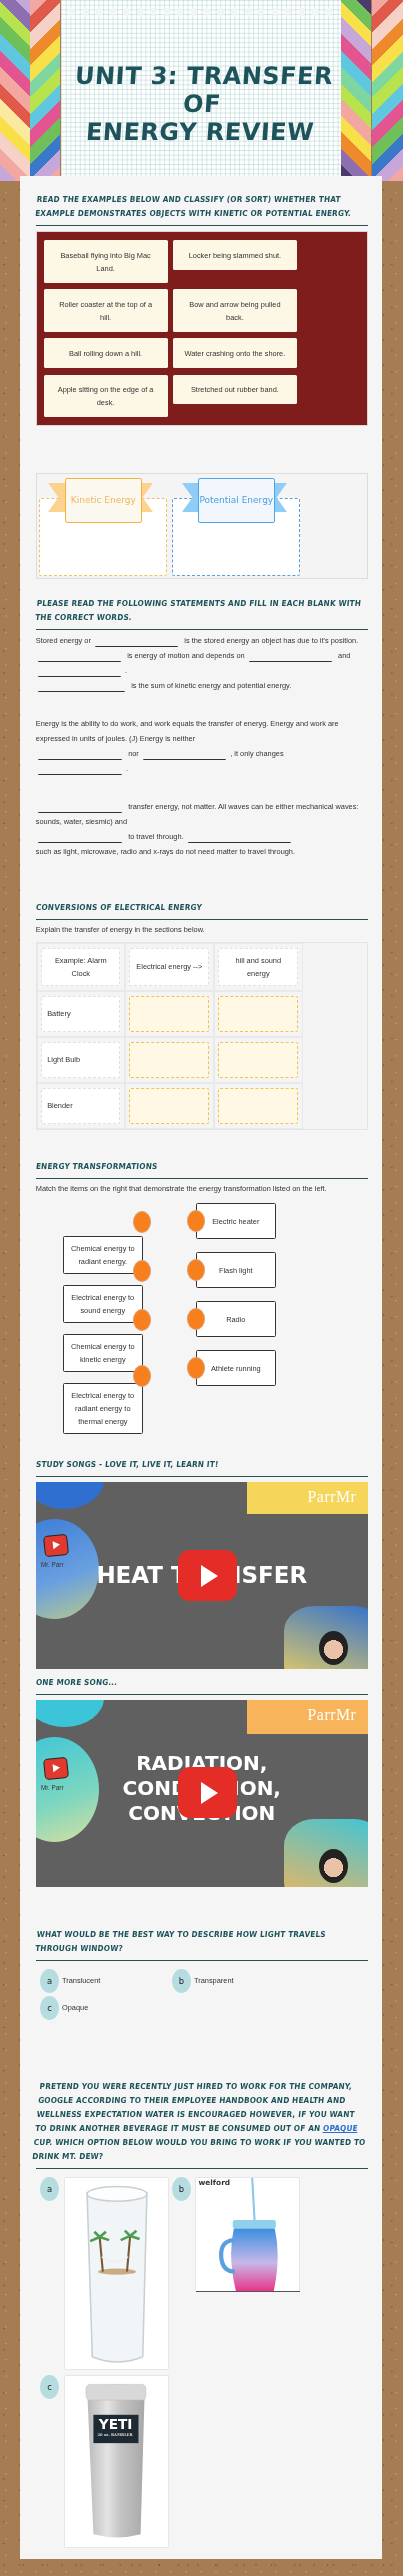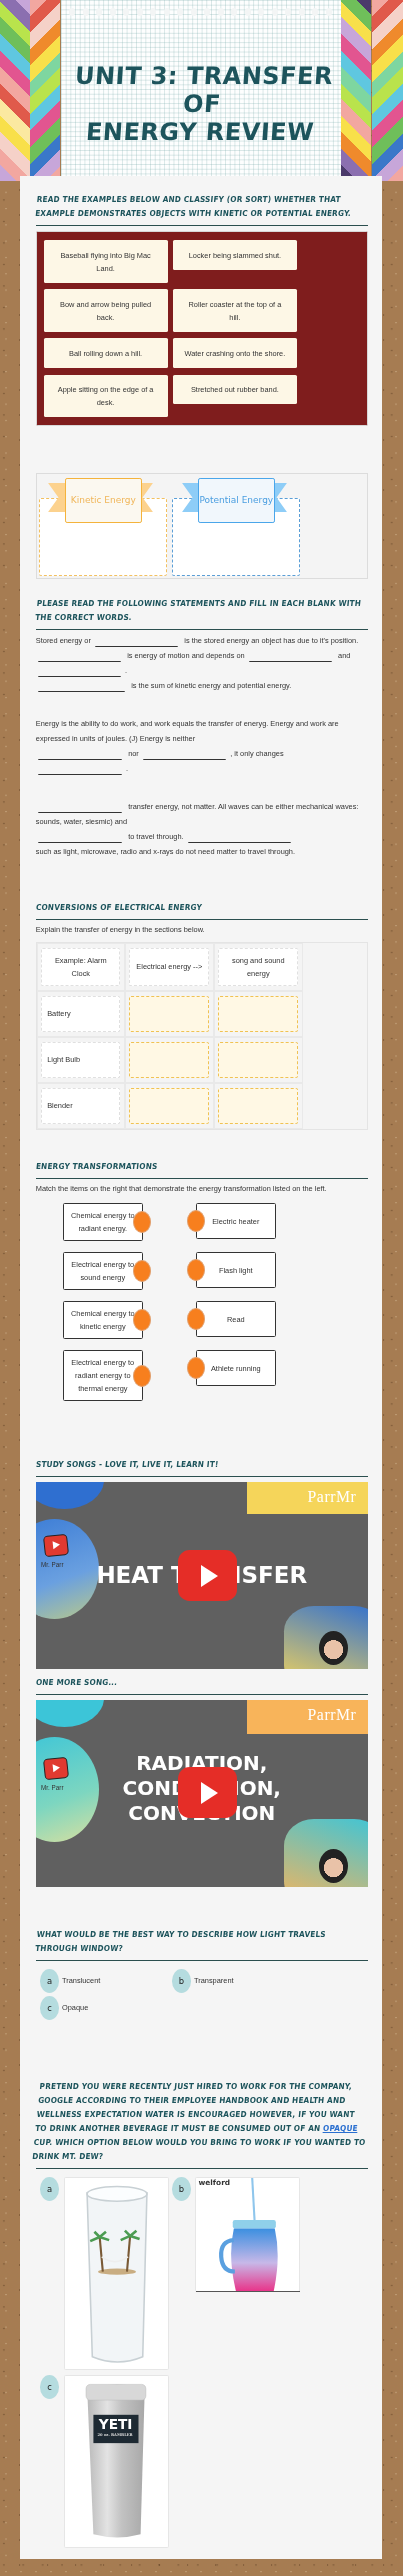--- a/index.html
+++ b/index.html
@@ -139,21 +139,21 @@
     height: 100%; border: 0.8px dashed #f0c253; background: #fff8e4; border-radius: 2.1px;
   }
 
   
   .match { position: relative; margin-top: 7.4px; height: 210px; }
   .m-item {
     position: absolute; width: 80px; border: 0.5px solid #333; border-radius: 1.6px;
     background: #fff; display: flex; align-items: center; justify-content: center;
     text-align: center; font-size: 7.4px; line-height: 13px; color: #333; padding: 0 6.3px;
   }
-  .m-item.l { left: 27px; }
+  .m-item.l { left: 27px; margin-top: 33px; }
   .m-item.r { left: 160px; }
   .dot {
     position: absolute; width: 18.4px; height: 22px; border-radius: 50%;
     background: #f77f1e; border: 0.5px solid #e0a070;
   }
 
   
   .video {
     position: relative; margin-top: 5.3px; width: 332px; height: 187px;
     background: #606060; overflow: hidden;
@@ -246,22 +246,22 @@
 </div>
 
 <div class="panel">
 
   <div class="section" style="top:15.8px;">
     <h2 class="sec-title">Read the examples below and classify (or sort) whether that example demonstrates objects with kinetic or potential energy.</h2>
     <div class="sec-rule"></div>
     <div class="card-box">
       <div class="s-card">Baseball flying into Big Mac Land.</div>
       <div class="s-card">Locker being slammed shut.</div>
+      <div class="s-card">Roller coaster at the top of a hill.</div>
       <div class="s-card">Bow and arrow being pulled back.</div>
-      <div class="s-card">Roller coaster at the top of a hill.</div>
       <div class="s-card">Ball rolling down a hill.</div>
       <div class="s-card">Water crashing onto the shore.</div>
       <div class="s-card">Apple sitting on the edge of a desk.</div>
       <div class="s-card">Stretched out rubber band.</div>
     </div>
     <div class="bins">
       <div class="bin k"></div>
       <div class="bin p"></div>
       <svg class="ribbon-tail" style="left:11.6px" viewBox="0 0 46 56">
           <polygon points="0,0 46,0 46,56 0,56 20,28" fill="#fcd28e"></polygon>
@@ -319,21 +319,21 @@
     <div class="sec-rule"></div>
     <div class="desc">Explain the transfer of energy in the sections below.</div>
     <div class="conv">
       <div class="cell head">
           <div class="box">Example: Alarm Clock</div>
         </div>
       <div class="cell head">
           <div class="box">Electrical energy --&gt;</div>
         </div>
       <div class="cell head">
-          <div class="box">song and sound energy</div>
+          <div class="box">hill and sound energy</div>
         </div>
 
       <div class="cell">
           <div class="box left">Battery</div>
         </div>
       <div class="cell">
           <div class="drop"></div>
         </div>
       <div class="cell">
           <div class="drop"></div>
@@ -371,21 +371,21 @@
       <div class="m-item l" style="top:98px;height:38px">Chemical energy to kinetic energy</div>
       <div class="m-item l" style="top:147px;height:51px">Electrical energy to radiant energy to thermal energy</div>
 
       <div class="dot" style="left:97px;top:7.9px"></div>
       <div class="dot" style="left:97px;top:57px"></div>
       <div class="dot" style="left:97px;top:106px"></div>
       <div class="dot" style="left:97px;top:162px"></div>
 
       <div class="m-item r" style="top:0;height:36px">Electric heater</div>
       <div class="m-item r" style="top:49px;height:36px">Flash light</div>
-      <div class="m-item r" style="top:98px;height:36px">Read</div>
+      <div class="m-item r" style="top:98px;height:36px">Radio</div>
       <div class="m-item r" style="top:147px;height:36px">Athlete running</div>
 
       <div class="dot" style="left:151px;top:6.8px"></div>
       <div class="dot" style="left:151px;top:56px"></div>
       <div class="dot" style="left:151px;top:105px"></div>
       <div class="dot" style="left:151px;top:154px"></div>
     </div>
   </div>
 
   <div class="section" style="top:1281px;">

